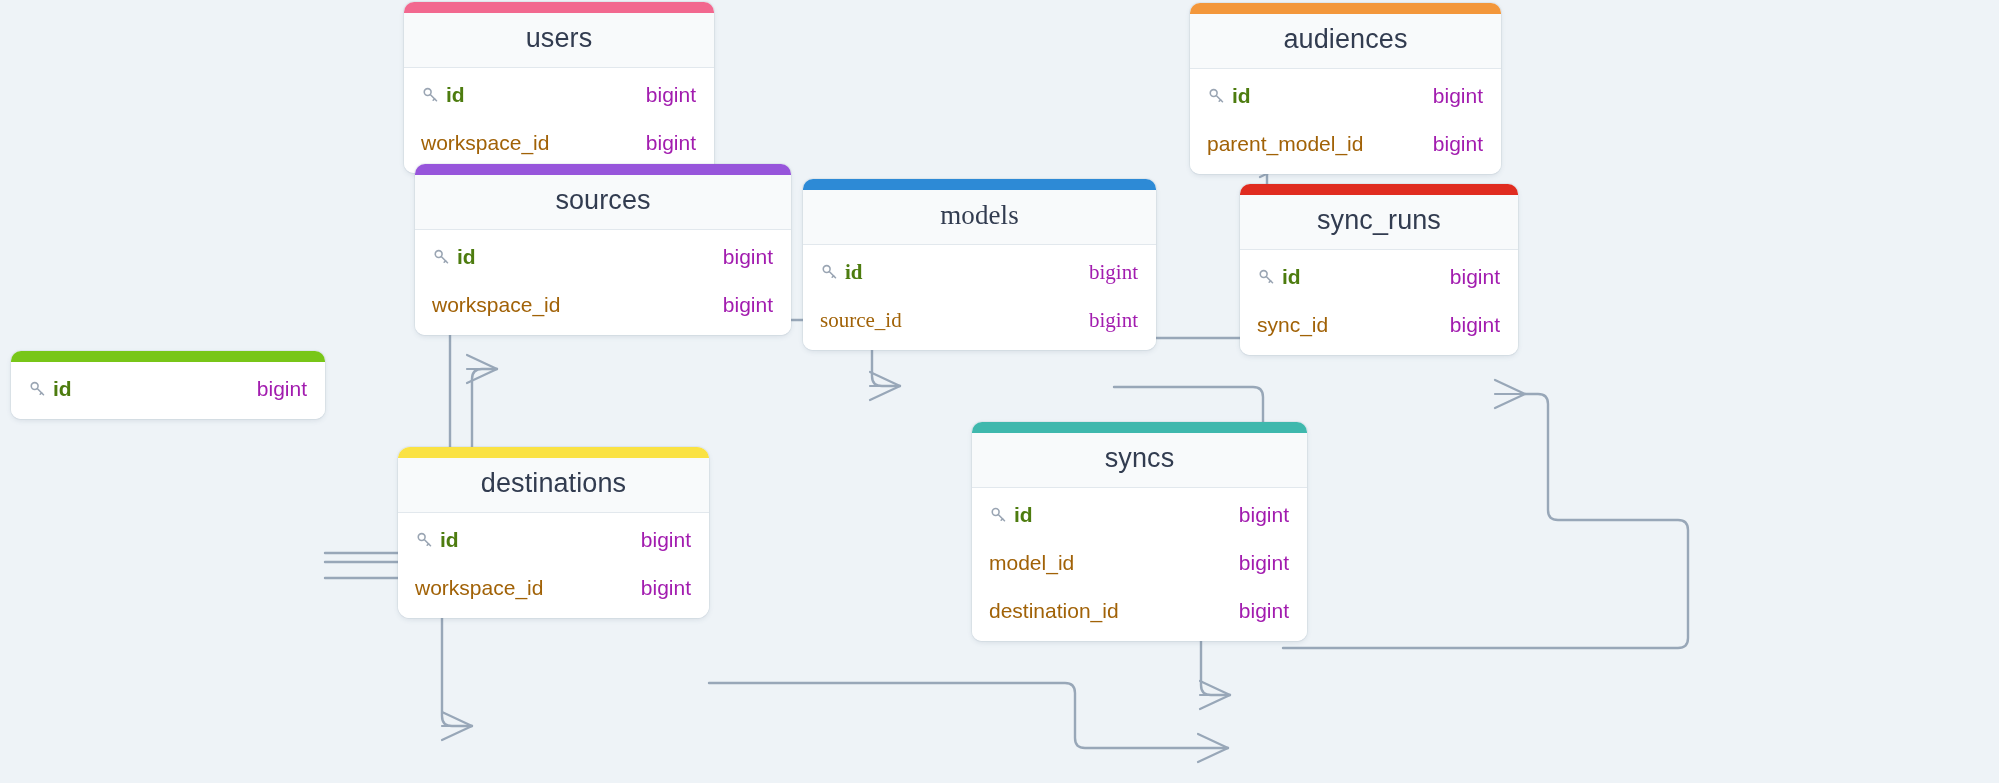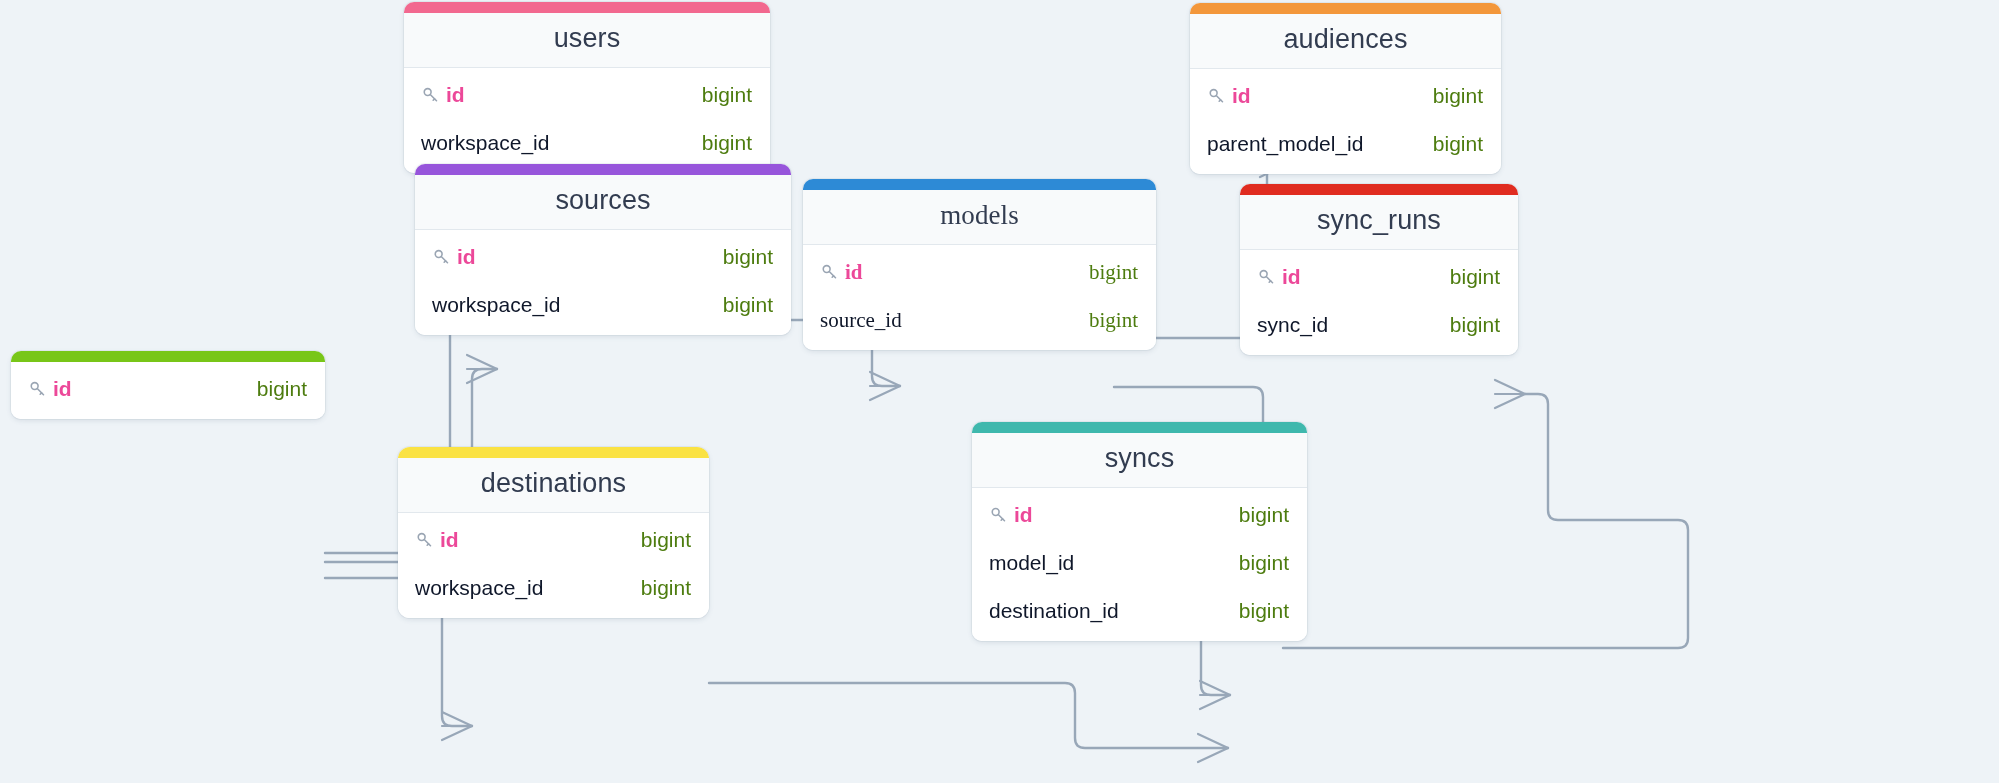--- a/index.html
+++ b/index.html
@@ -78,30 +78,30 @@
     align-items: center;
     justify-content: center;
   }
   .key-icon svg { display:block; }
   .key-spacer {
     width: 0px;
     flex: 0 0 auto;
   }
   .field-name {
     font-size: 21px;
-    color: #0f172a;
+    color: #a16207;
     white-space: nowrap;
   }
   .field-name.pk {
     font-weight: bold;
-    color: #ec4899;
+    color: #4d7c0f;
   }
   .field-type {
     font-size: 21px;
-    color: #4d7c0f;
+    color: #a21caf;
     margin-left: 24px;
     white-space: nowrap;
     flex: 0 0 auto;
   }
 </style>
 </head>
 <body style="background: rgb(238, 243, 247);">
 
 <div id="canvas">
 
@@ -138,21 +138,21 @@
 
         <path d="M 1230 695 L 1200 681 M 1230 695 L 1200 695 M 1230 695 L 1200 709"></path>
 
         <path d="M 1228 748 L 1198 734 M 1228 748 L 1198 748 M 1228 748 L 1198 762"></path>
 
         <path d="M 1525 394 L 1495 380 M 1525 394 L 1495 394 M 1525 394 L 1495 408"></path>
       </g>
     </g>
   </svg>
 
-<div class="entity" style="left: 404px; top: 2px; width: 366px;">
+<div class="entity" style="left: 404px; top: 2px; width: 310px;">
       <div class="accent" style="background: rgb(242, 104, 143);"></div>
       <div class="entity-title">users</div>
       <div class="fields">
         <div class="field-row">
           <div class="field-left">
             <span class="key-icon">
               <svg width="20" height="20" viewBox="0 0 24 24" fill="none" stroke="#9aa5b3" stroke-width="1.9" stroke-linecap="round" stroke-linejoin="round">
                 <circle cx="8" cy="8.4" r="4.1"></circle>
                 <path d="M11.1 11.4 L18.6 18.9"></path>
                 <path d="M16.3 16.6 L14.6 18.3"></path>

